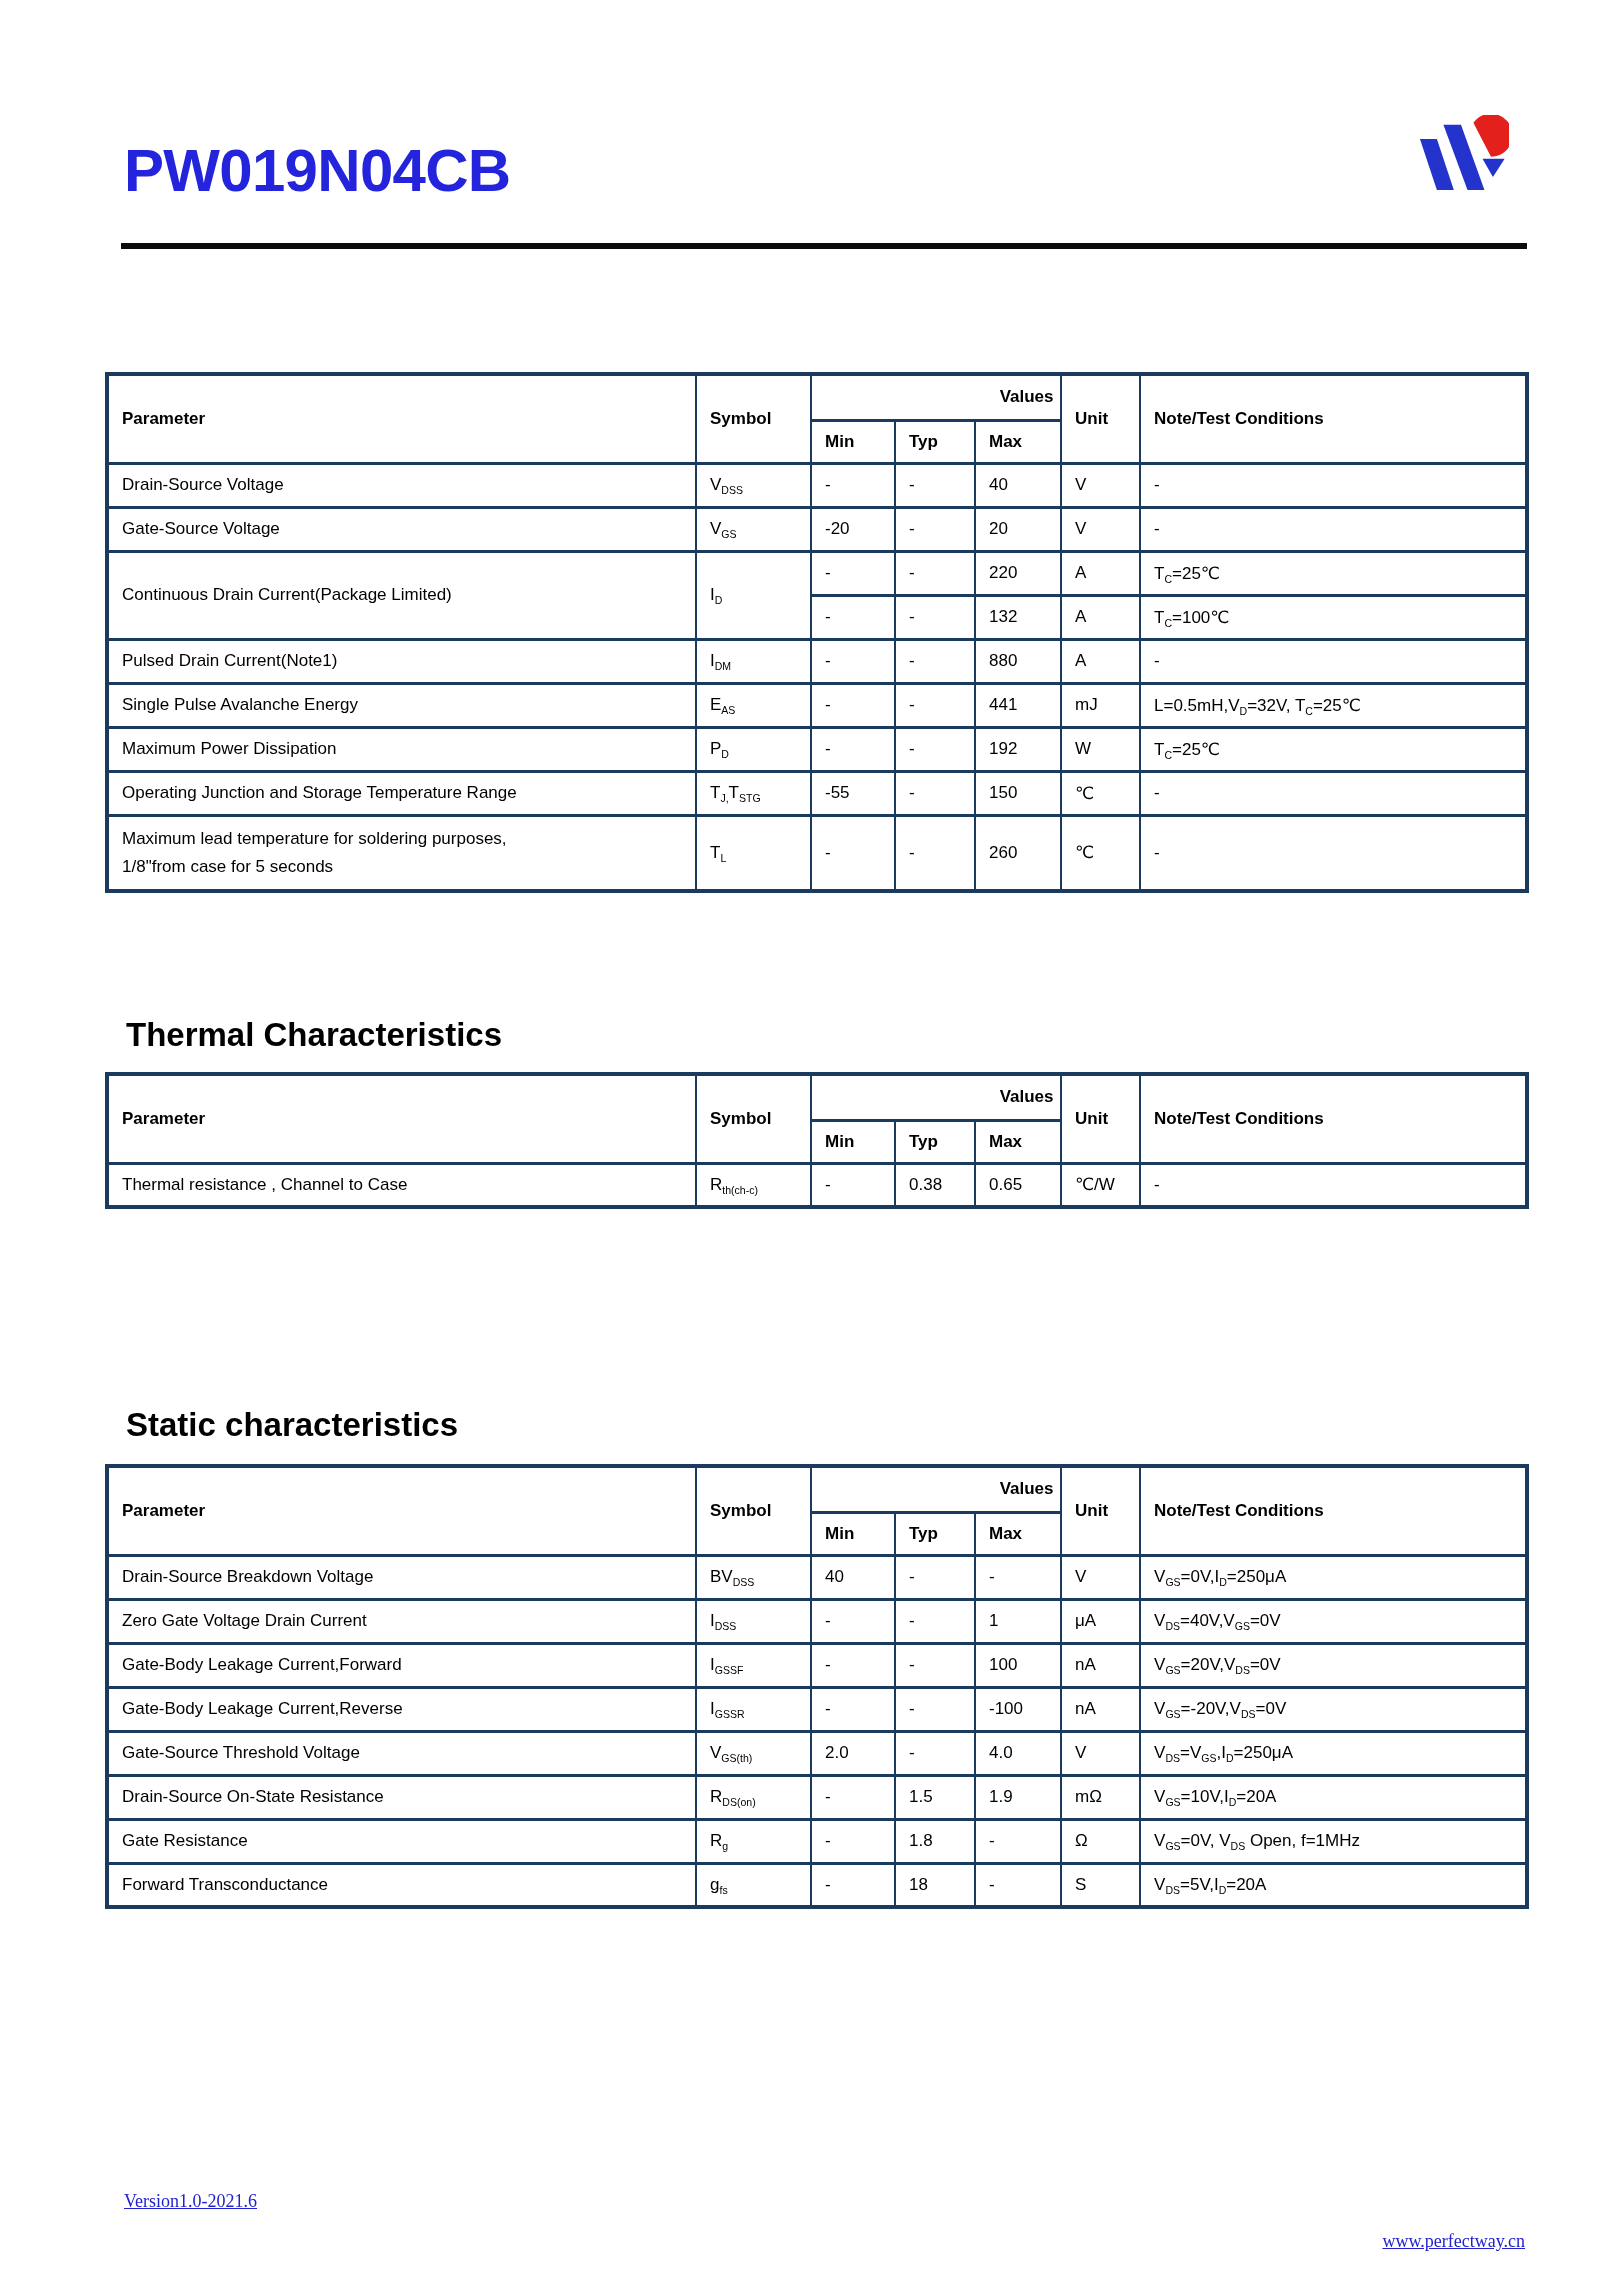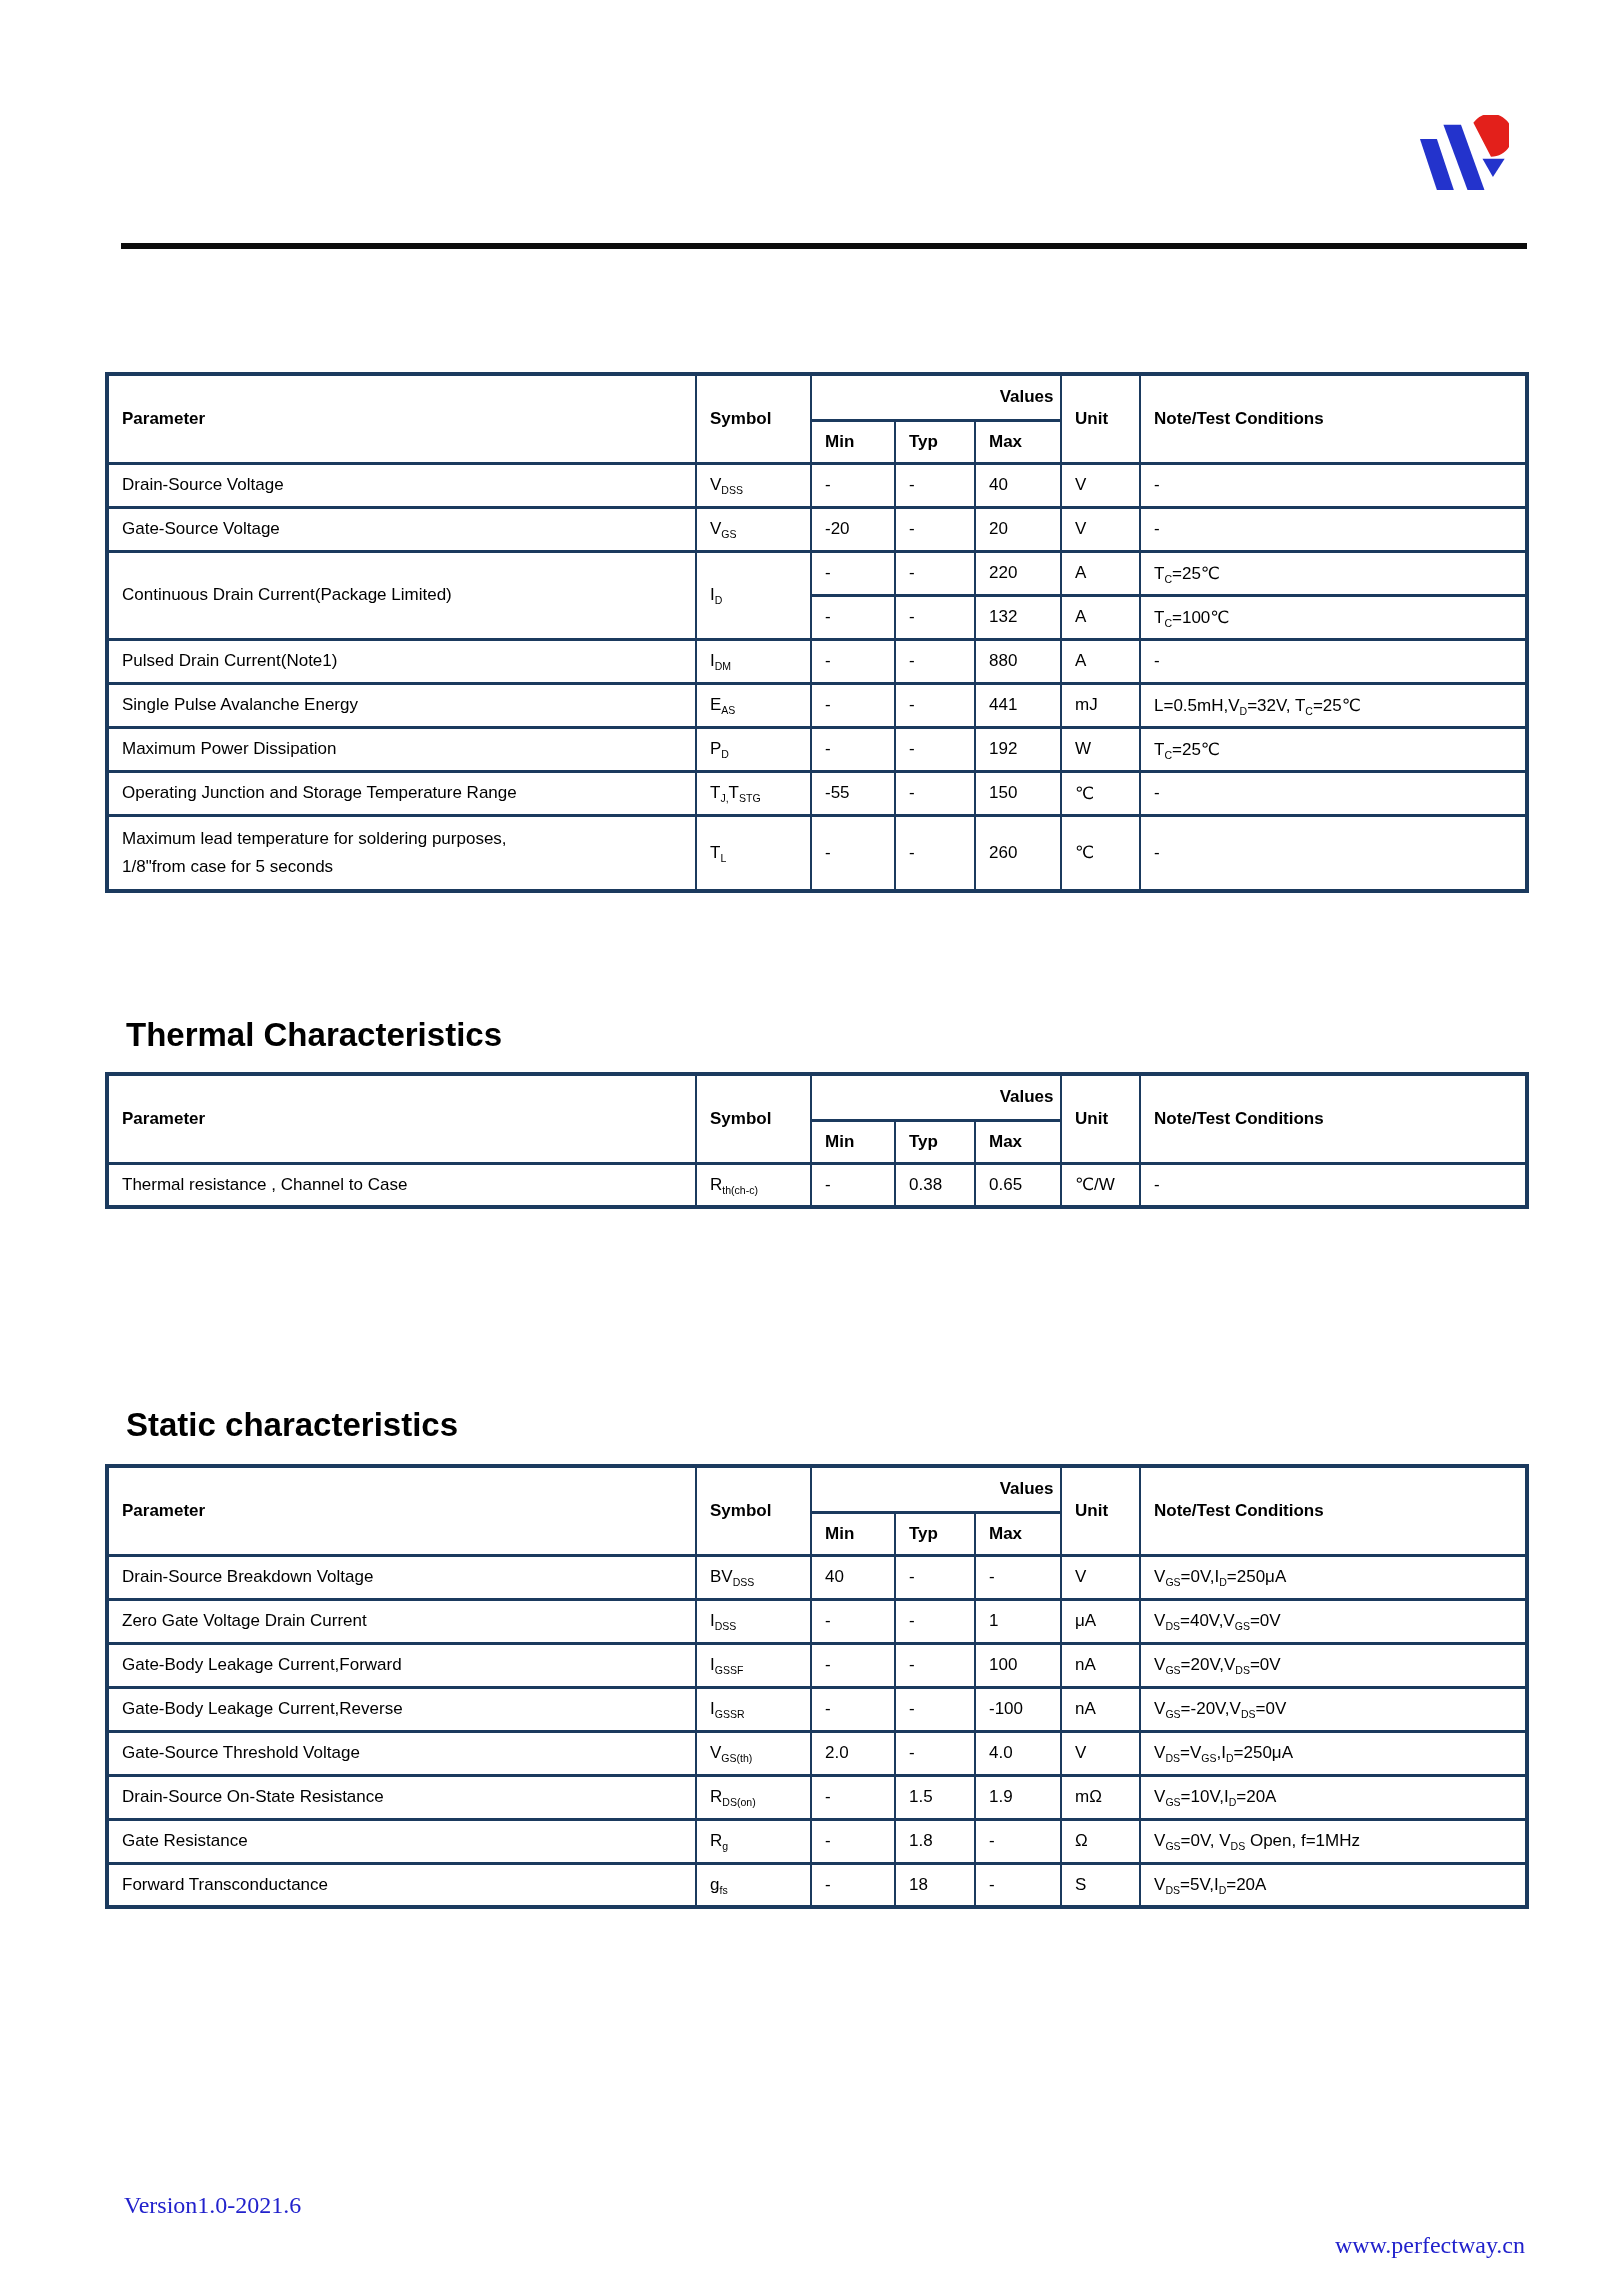--- a/index.html
+++ b/index.html
@@ -70,30 +70,31 @@
   col.c-max   { width:86px; }
   col.c-unit  { width:79px; }
   col.c-note  { width:387px; }
 
   sub { font-size:0.62em; line-height:0; }
 
   
   .footer-left, .footer-right {
     position:absolute; top:2191px;
     font-family:"Liberation Serif","DejaVu Serif",serif;
-    font-size:24px; color:var(--footer-blue,#2222cc); line-height:1.2;
+    font-size:18px; color:var(--footer-blue,#2222cc); line-height:1.2;text-decoration:underline;
   }
   .footer-left  { left:124px; }
   .footer-right { right:98px;margin-top:40px; }
 </style>
 </head>
 <body>
 
 <div class="page">
 
+  <div class="part-title">PW019N04CB</div>
 
   <svg class="logo" viewBox="0 0 146 132" xmlns="http://www.w3.org/2000/svg">
     <polygon points="10,37 36,37 62,115 36,115" fill="var(--logo-blue,#2333cc)"></polygon>
     <polygon points="46,15 73,15 109,115 83,115" fill="var(--logo-blue,#2333cc)"></polygon>
     <path d="M92,12 A33,33 0 1 1 119,64 L92,12 Z" fill="var(--logo-red,#e3201b)"></path>
     <polygon points="106,67 140,67 122,95" fill="var(--logo-blue,#2333cc)"></polygon>
   </svg>
 
   <div class="head-rule"></div>
 

